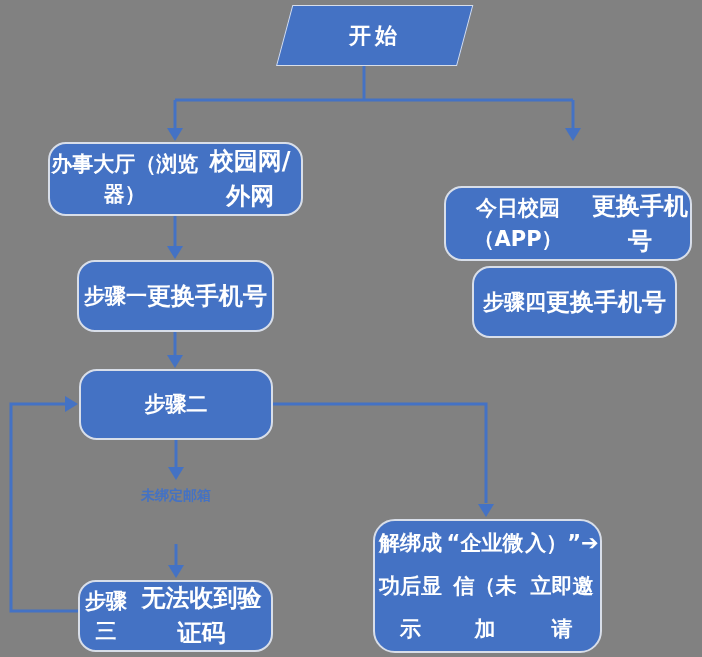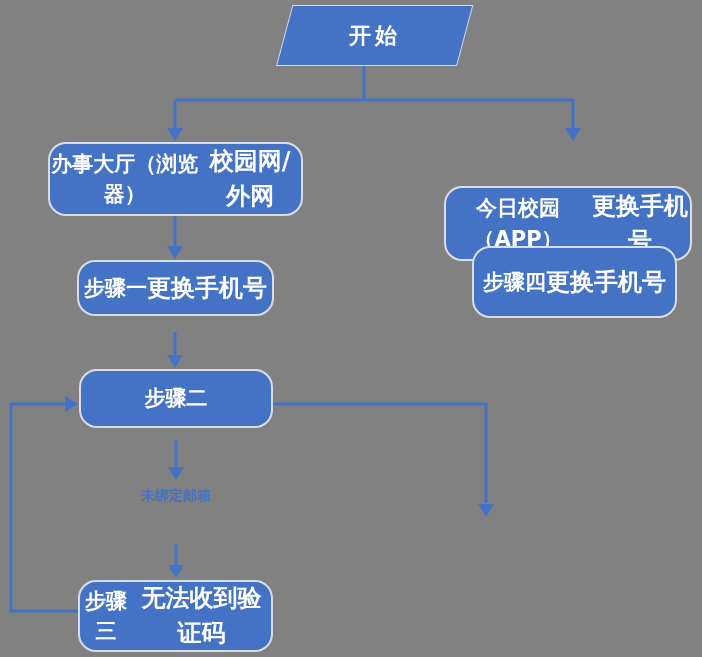--- a/index.html
+++ b/index.html
@@ -93,37 +93,42 @@
   <div class="node" style="left:48px; top:142px; width:255px; height:74px;">
     <div class="l1">办事大厅（浏览器）</div>
     <div class="l2">校园网/外网</div>
   </div>
 
   <div class="node" style="left:444px; top:142px; width:248px; height:75px;margin-top:44px;">
     <div class="l1">今日校园（APP）</div>
     <div class="l2">更换手机号</div>
   </div>
 
-  <div class="node" style="left:77px; top:260px; width:197px; height:56px;">
+  <div class="node" style="left:77px; top:260px; width:197px; height:72px;">
     <div class="l1">步骤一</div>
     <div class="l2">更换手机号</div>
   </div>
 
-  <div class="node" style="left:472px; top:246px; width:205px; height:72px;">
+  <div class="node" style="left:472px; top:266px; width:205px; height:72px;">
     <div class="l1">步骤四</div>
     <div class="l2">更换手机号</div>
   </div>
 
-  <div class="node" style="left:79px; top:369px; width:194px; height:59px;">
+  <div class="node" style="left:79px; top:369px; width:194px; height:71px;">
     <div class="l1">步骤二</div>
   </div>
 
   <div class="note">
     <div>未绑定邮箱</div>
   </div>
 
   <div class="node" style="left:78px; top:580px; width:195px; height:72px;">
     <div class="l1">步骤三</div>
     <div class="l2">无法收到验证码</div>
   </div>
 
+  <div class="node node-result" style="left:373px; top:519px; width:229px; height:134px;">
+    <div class="l1">解绑成功后显示</div>
+    <div class="l1">“企业微信（未加</div>
+    <div class="l1">入）”➔立即邀请</div>
+  </div>
 
 </div>
 
 </body></html>

